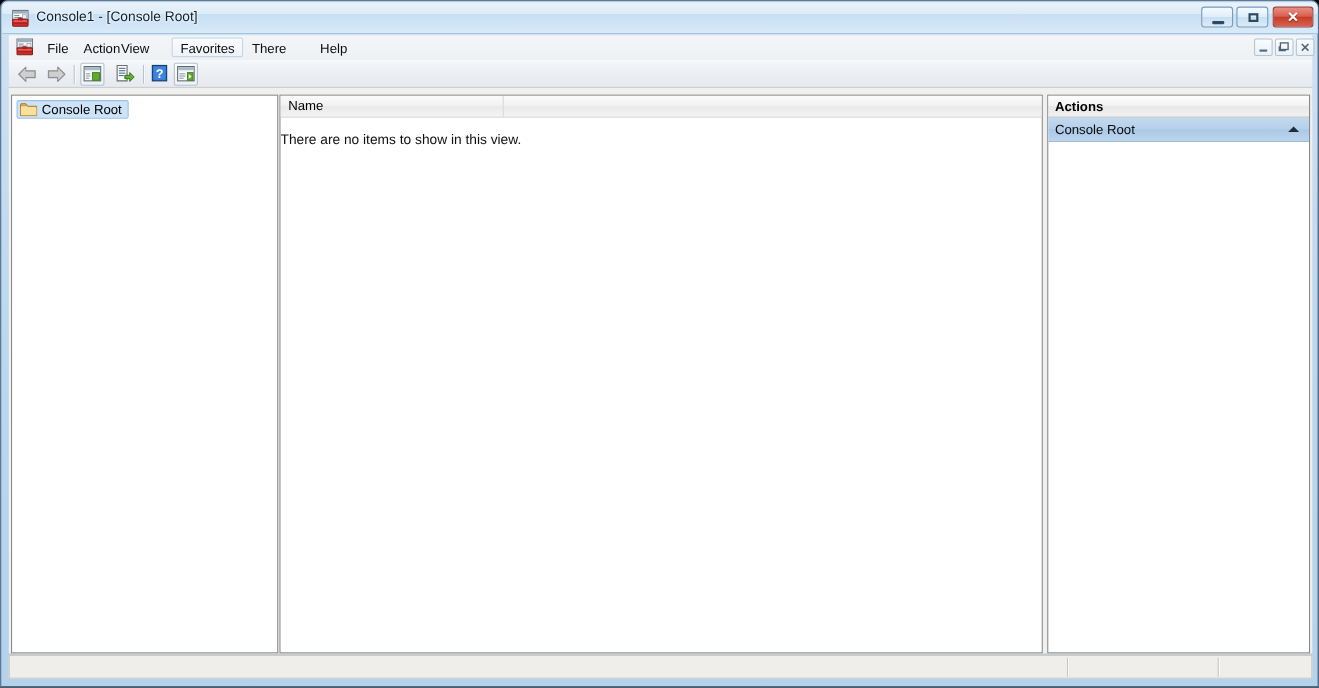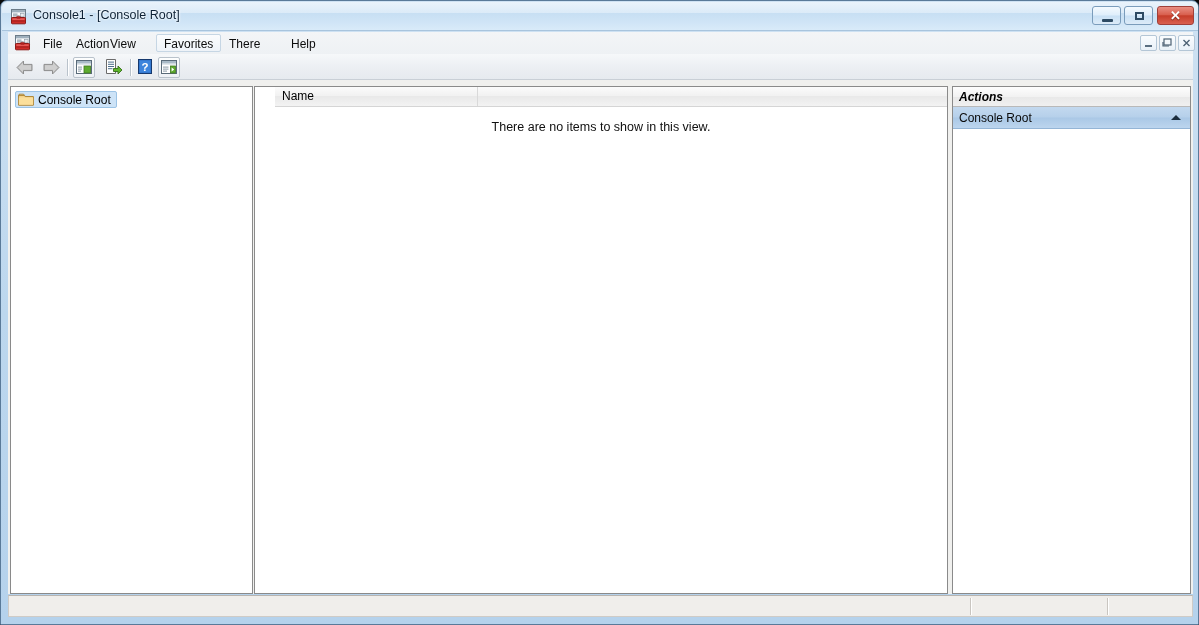--- a/index.html
+++ b/index.html
@@ -234,41 +234,40 @@
     overflow: hidden;
   }
   #list-header {
     position: absolute;
     left: 0; top: 0;
     width: 100%;
     height: 20px;
     background: linear-gradient(to bottom, #fbfbfb 0%, #f1f1f1 48%, #e9e9e9 50%, #f3f3f3 100%);
     border-bottom: 1px solid #d5d5d5;
     box-sizing: border-box;
-    margin-left: 20px;
   }
   .col-head {
     position: absolute;
     top: 0;
     height: 19px;
     line-height: 19px;
     font-size: 12px;
     color: #000;
     padding-left: 7px;
     border-right: 1px solid #d9d9d9;
     box-sizing: border-box;
     white-space: nowrap;
   }
   #col-name  { left: 0;   width: 203px; }
   #col-blank { left: 203px; width: 491px; border-right: none; }
   #empty-msg {
     position: absolute;
     left: 0; top: 33px;
     width: 100%;
-    text-align: center;
+    text-align: left;
     font-size: 12.5px;
     color: #101010;
   }
 
   
   #actions-pane {
     position: absolute;
     left: 944px; top: 6px;
     width: 239px;
     height: 508px;
@@ -281,21 +280,20 @@
     position: relative;
     height: 20px;
     line-height: 20px;
     padding-left: 6px;
     font-size: 12px;
     font-weight: bold;
     color: #000;
     background: linear-gradient(to bottom, #fdfdfd 0%, #f2f2f2 50%, #e8e8e8 51%, #f0f0f0 100%);
     border-bottom: 1px solid #b9b9b9;
     box-sizing: border-box;
-    font-style: italic;
   }
   #actions-group-header {
     position: relative;
     height: 22px;
     line-height: 22px;
     padding-left: 6px;
     font-size: 12px;
     color: #0a0a0a;
     background: linear-gradient(to bottom, #c3d9ef 0%, #b6d0ea 48%, #aac8e6 52%, #bcd5ee 100%);
     border-bottom: 1px solid #94b5d6;

